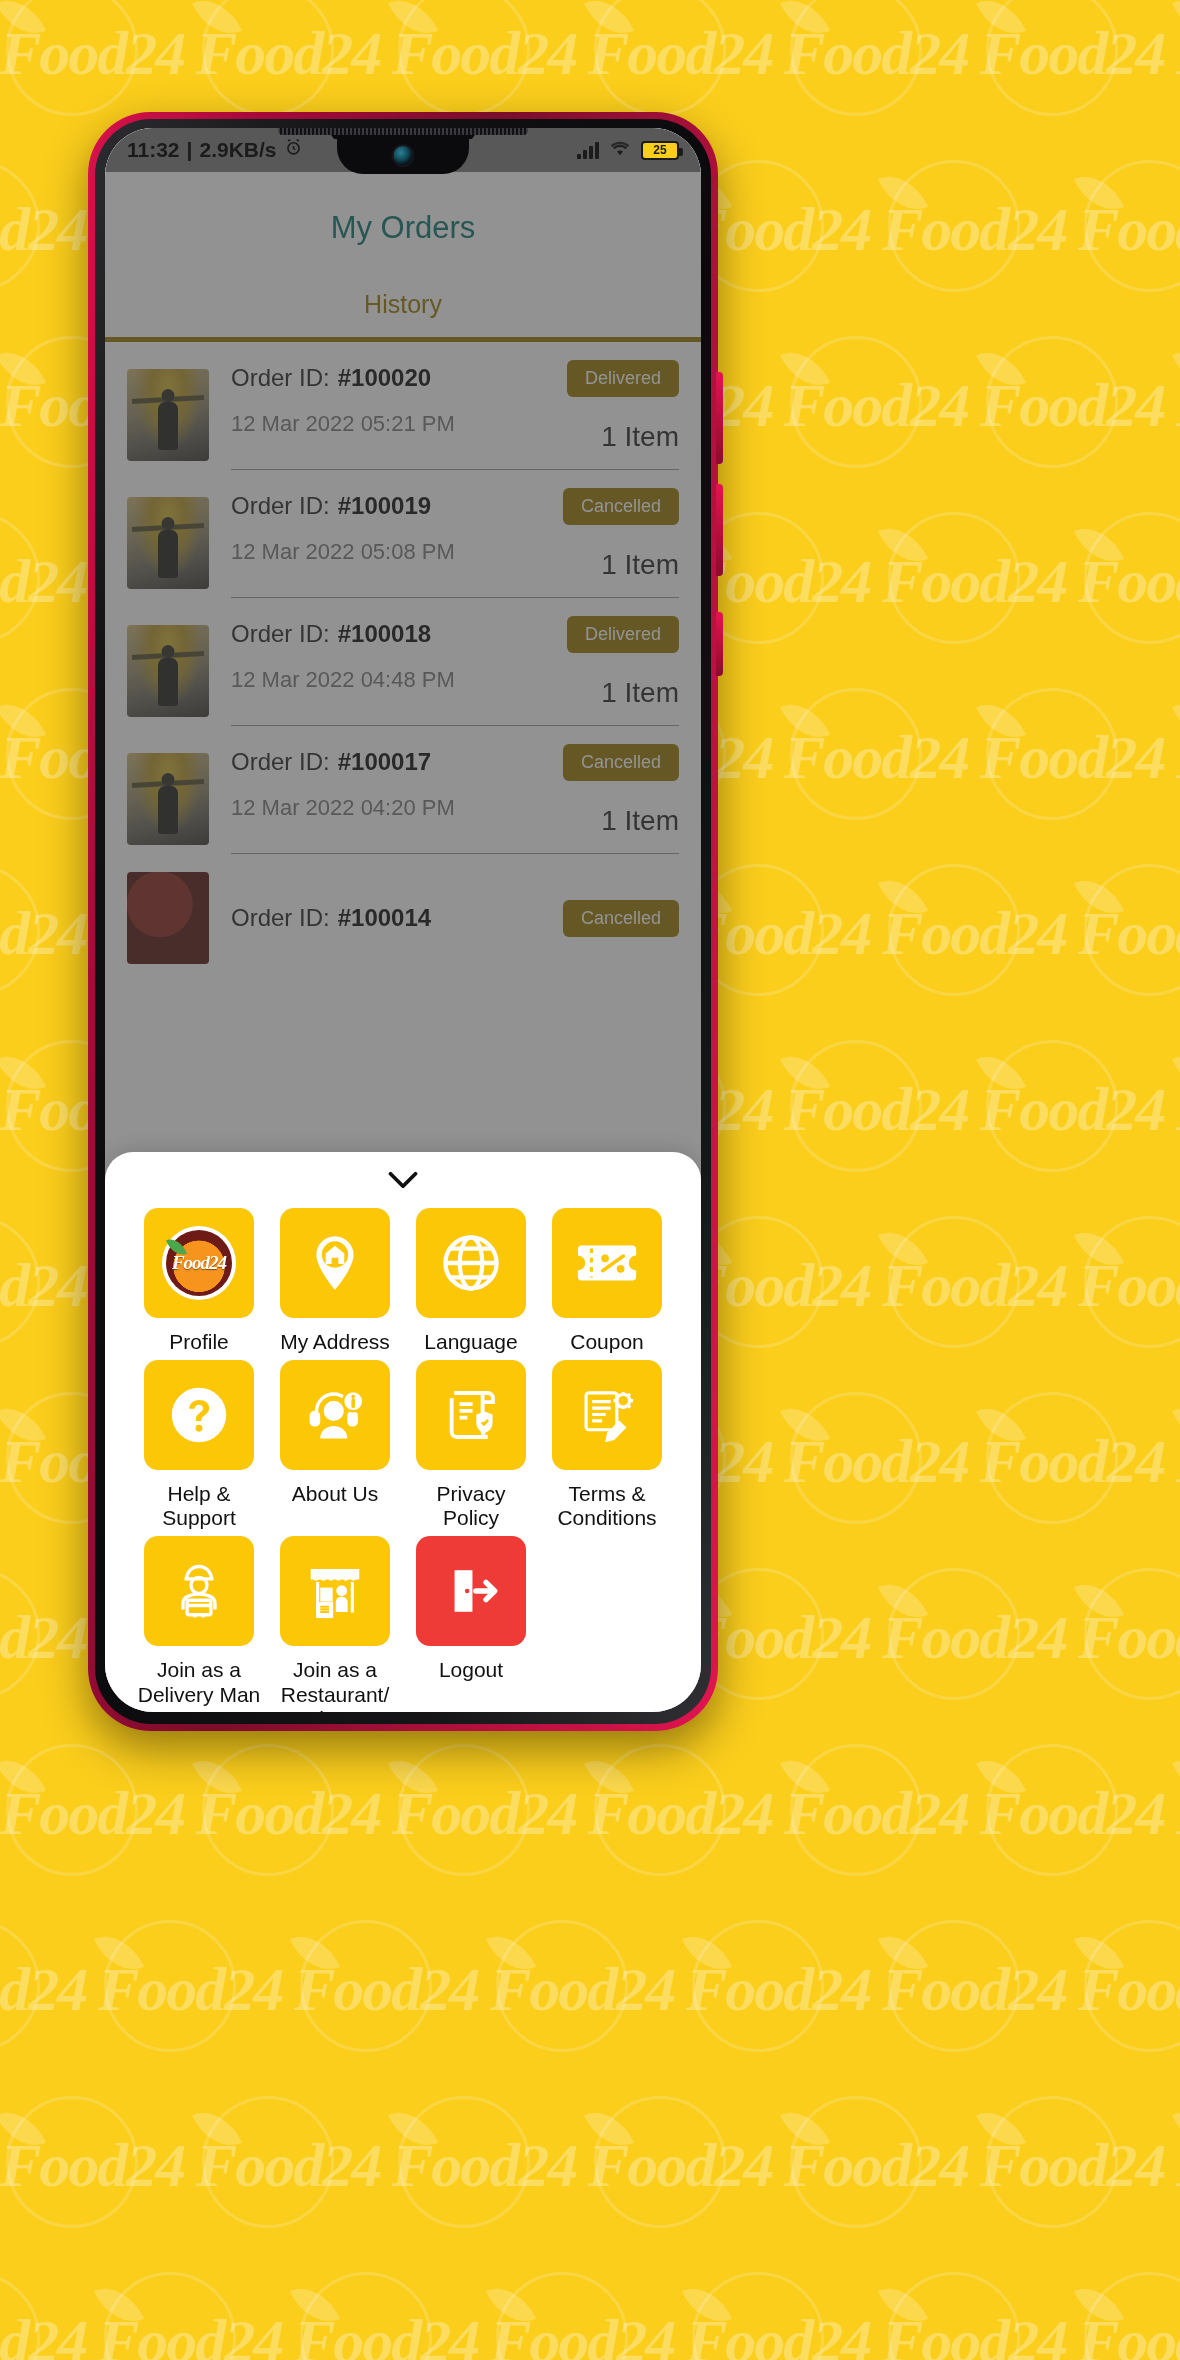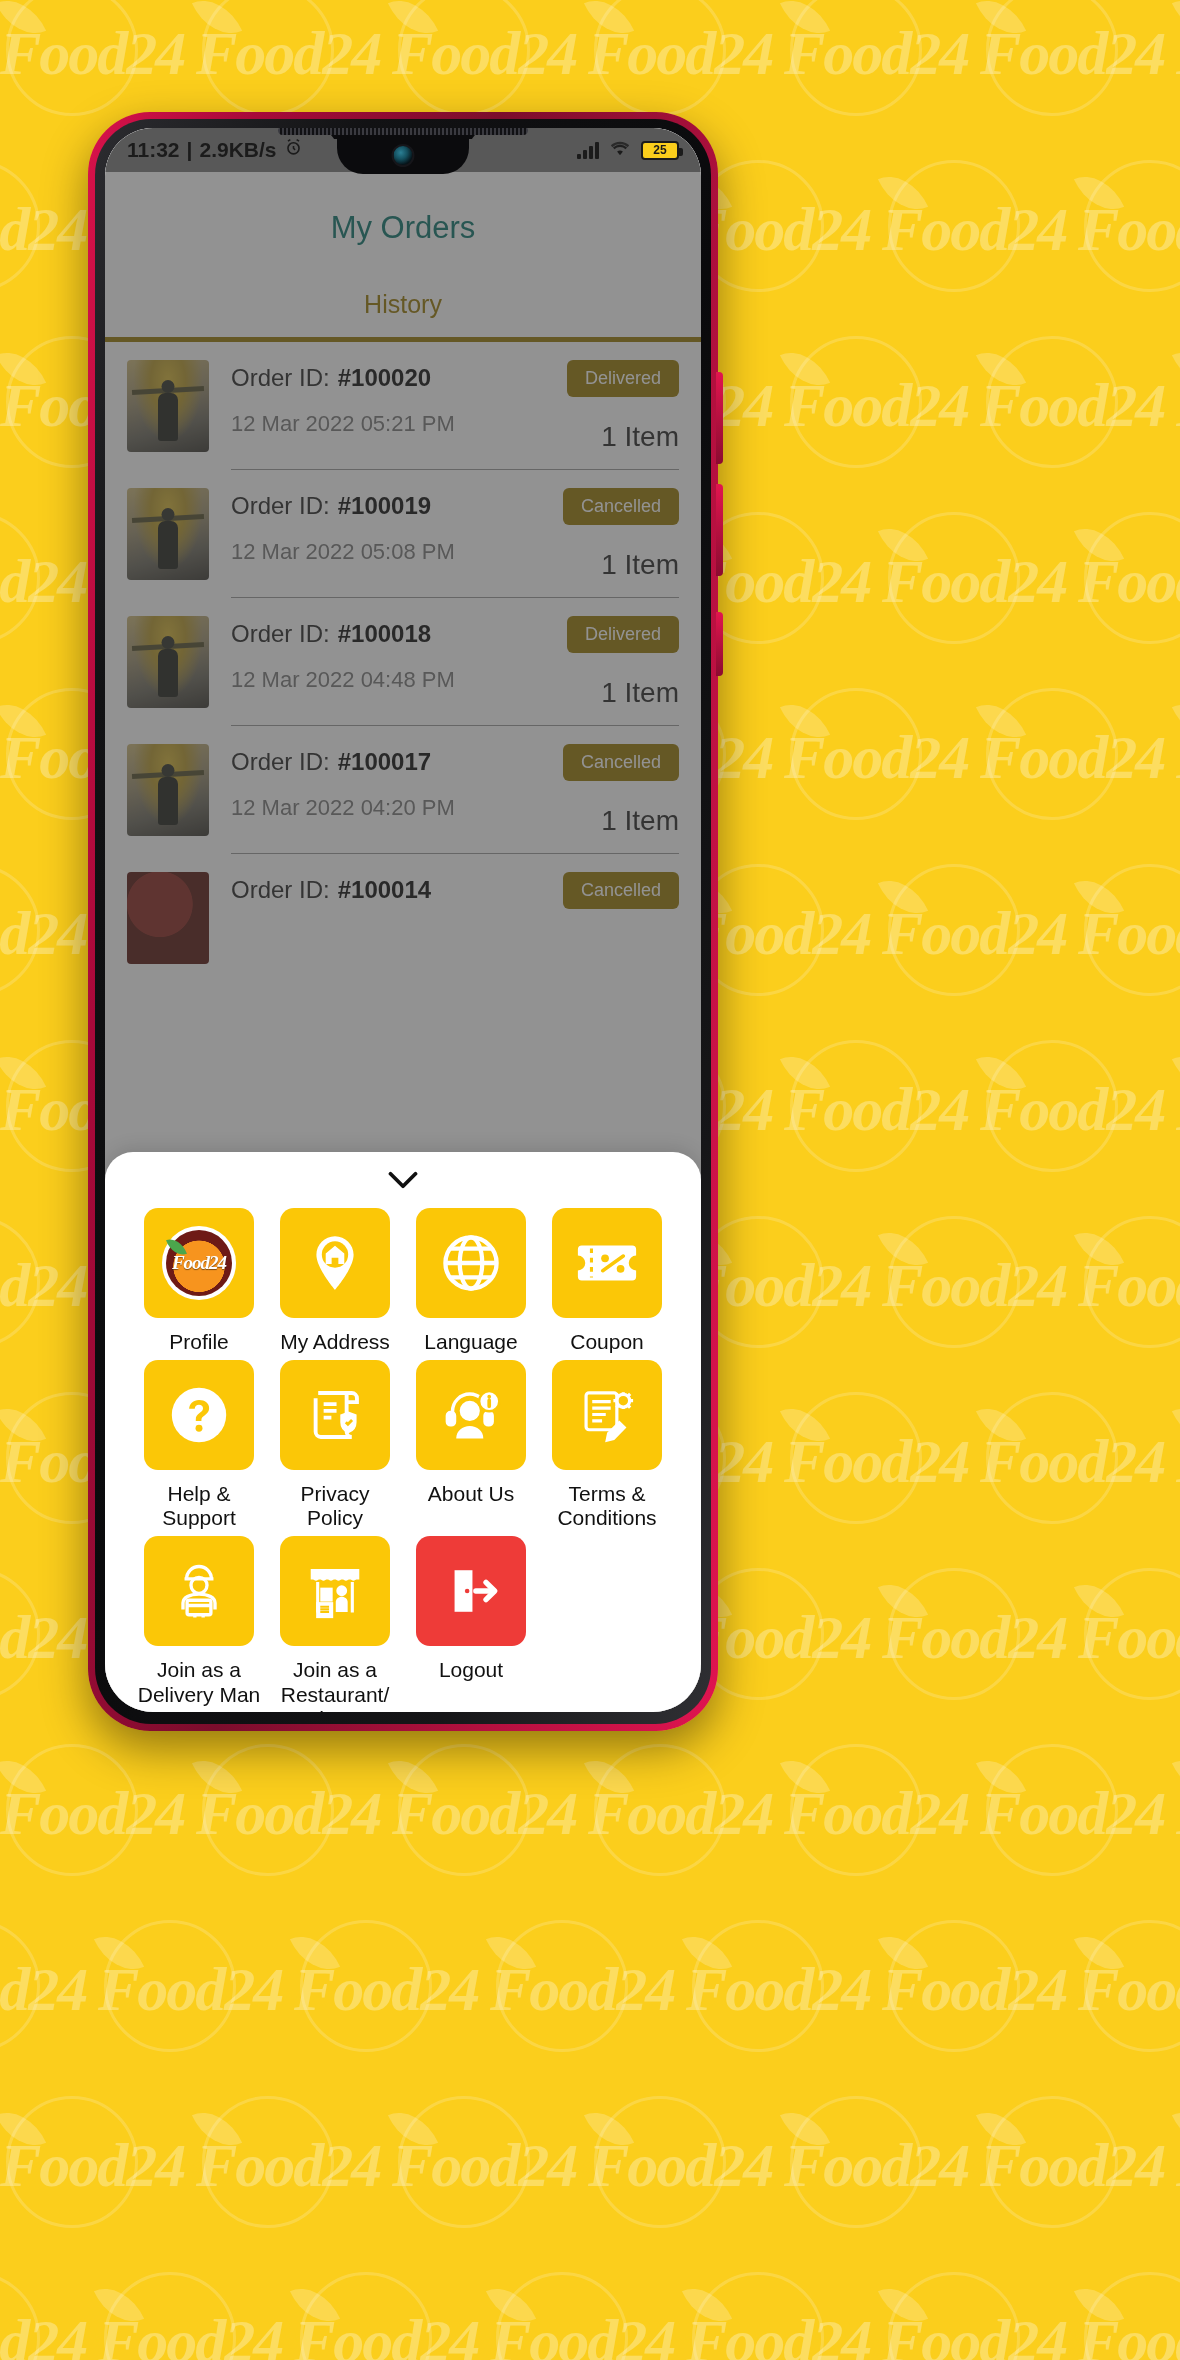--- a/index.html
+++ b/index.html
@@ -154,21 +154,21 @@
   .tab {
     flex:1; text-align:center;
     padding:14px 0 18px 0;
     font-size:25px;
   }
   .tab.inactive { color:#6b6b6b; }
   .tab.active { color:#9a7b08; font-weight:normal; border-bottom:5px solid #9a7b08; }
 
   #orders { padding:0 0 0 0; }
   .order {
-    display:flex; align-items:flex-start;
+    display:flex; align-items:center;
     padding:18px 22px 0 22px;
   }
   .thumb {
     width:82px; height:92px;
     border-radius:4px;
     flex:none;
     background:
       radial-gradient(ellipse at 50% 22%, #d9b83a 0%, #b89a2e 30%, transparent 60%),
       linear-gradient(165deg,#cdb97a 0%,#9e9272 40%,#6d6a5e 70%,#3c3a34 100%);
     position:relative; overflow:hidden;
@@ -778,47 +778,47 @@
                   <circle cx="12" cy="17" r="1.3" fill="#FBC707"></circle>
                 </svg>
               </span>
             </div>
             <div class="clabel">Help &amp; Support</div>
           </div>
 
           <div class="cell">
             <div class="tile">
               <span>
-                <svg width="62" height="62" viewBox="0 0 24 24" fill="none" stroke="#fff" stroke-width="1.5">
-                  <path d="M5.5 3.5h11v15a2 2 0 002 2H6.5a2 2 0 01-2-2v-13" fill="none"></path>
-                  <path d="M16.5 3.5h2a2 2 0 012 2v1.5h-4"></path>
-                  <path d="M7.6 7.8h5M7.6 10.4h5M7.6 13h3"></path>
-                  <path d="M14.6 12.2l2.6-1 2.6 1v2.6c0 1.7-1.1 3.1-2.6 3.7-1.5-.6-2.6-2-2.6-3.7z" fill="#fff" stroke="#fff" stroke-width="1.1"></path>
-                  <path d="M16.2 14.8l.8.8 1.6-1.7" stroke="#FBC707" stroke-width="1.1"></path>
-                </svg>
-              </span>
-            </div>
-            <div class="clabel">Privacy Policy</div>
-          </div>
-
-          <div class="cell">
-            <div class="tile">
-              <span>
                 <svg width="64" height="60" viewBox="0 0 26 24" fill="none" stroke="#fff" stroke-width="1.4">
                   <path d="M5.5 11.5v-1a7 7 0 0114 0v1"></path>
                   <rect x="3.4" y="11" width="2.9" height="5" rx="1.3" fill="#fff"></rect>
                   <rect x="18.7" y="11" width="2.9" height="5" rx="1.3" fill="#fff"></rect>
                   <circle cx="12.5" cy="10.3" r="3.4" fill="#fff"></circle>
                   <path d="M7 21.5c0-3 2.5-5 5.5-5s5.5 2 5.5 5z" fill="#fff" stroke="none"></path>
                   <circle cx="20.4" cy="6.4" r="4.1" fill="#fff" stroke="#FBC707" stroke-width="1"></circle>
                   <path d="M20.4 4.5v.1M20.4 6v2.4" stroke="#FBC707" stroke-width="1.5" stroke-linecap="round"></path>
                 </svg>
               </span>
             </div>
             <div class="clabel">About Us</div>
+          </div>
+
+          <div class="cell">
+            <div class="tile">
+              <span>
+                <svg width="62" height="62" viewBox="0 0 24 24" fill="none" stroke="#fff" stroke-width="1.5">
+                  <path d="M5.5 3.5h11v15a2 2 0 002 2H6.5a2 2 0 01-2-2v-13" fill="none"></path>
+                  <path d="M16.5 3.5h2a2 2 0 012 2v1.5h-4"></path>
+                  <path d="M7.6 7.8h5M7.6 10.4h5M7.6 13h3"></path>
+                  <path d="M14.6 12.2l2.6-1 2.6 1v2.6c0 1.7-1.1 3.1-2.6 3.7-1.5-.6-2.6-2-2.6-3.7z" fill="#fff" stroke="#fff" stroke-width="1.1"></path>
+                  <path d="M16.2 14.8l.8.8 1.6-1.7" stroke="#FBC707" stroke-width="1.1"></path>
+                </svg>
+              </span>
+            </div>
+            <div class="clabel">Privacy Policy</div>
           </div>
 
           <div class="cell">
             <div class="tile">
               <span>
                 <svg width="64" height="62" viewBox="0 0 26 24" fill="none" stroke="#fff" stroke-width="1.3">
                   <rect x="4.5" y="3" width="12.5" height="15" rx="1.2"></rect>
                   <path d="M7 6.6h7.5M7 9.2h7.5M7 11.8h5.5M7 14.4h4"></path>
                   <circle cx="19.6" cy="6.2" r="2.6"></circle>
                   <path d="M19.6 2.8v1M19.6 8.6v1M22.6 6.2h1M15.6 6.2h1M21.7 4.1l.7-.7M17.5 8.3l-.7.7M21.7 8.3l.7.7M17.5 4.1l-.7-.7"></path>

